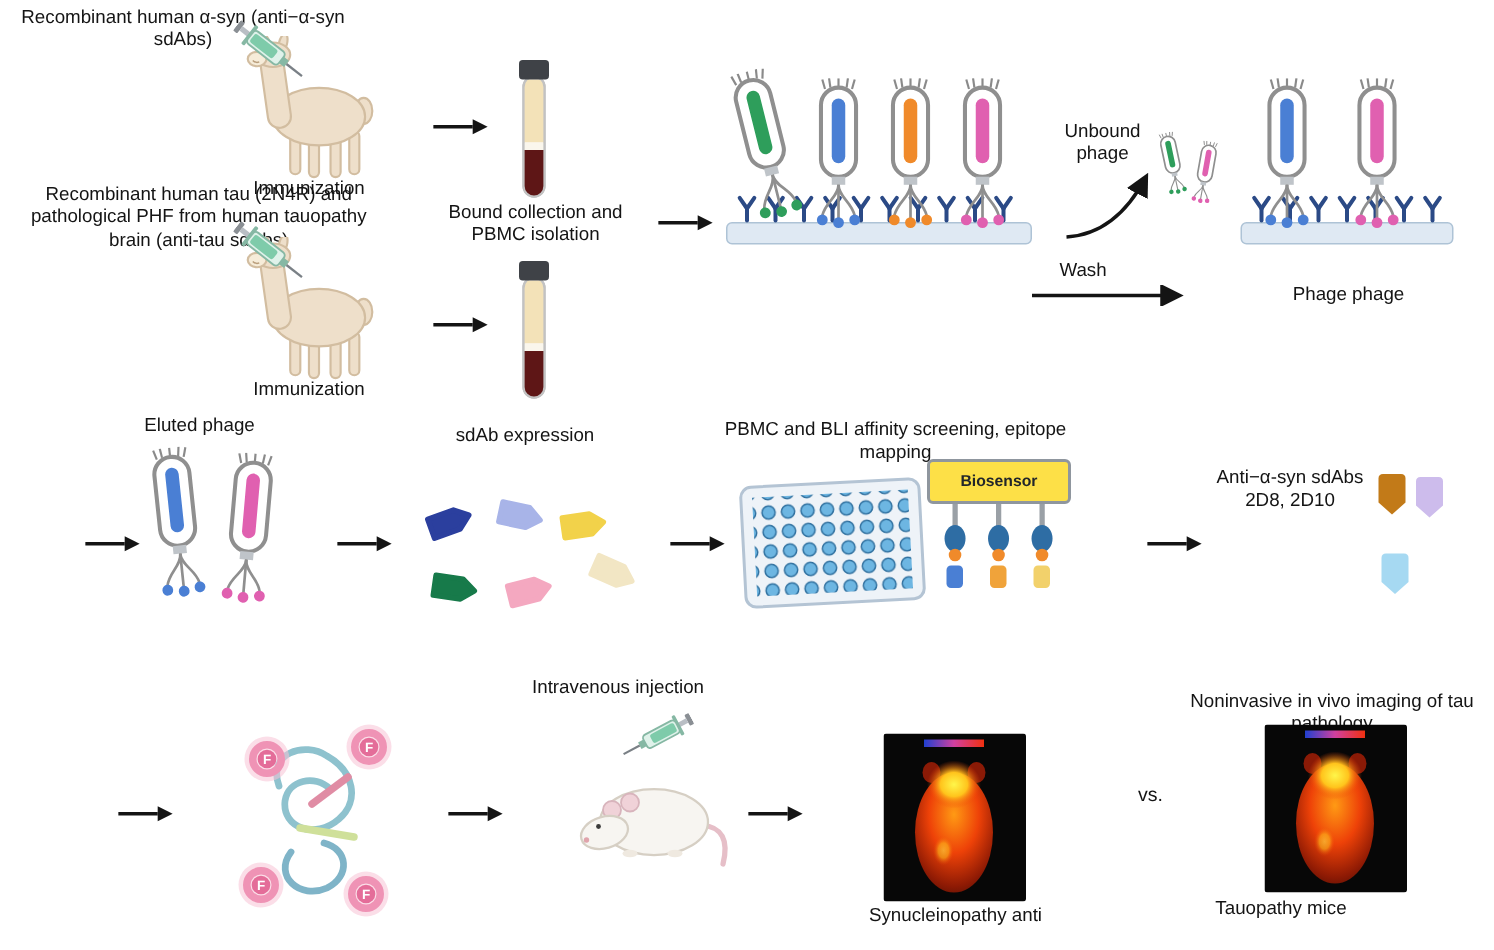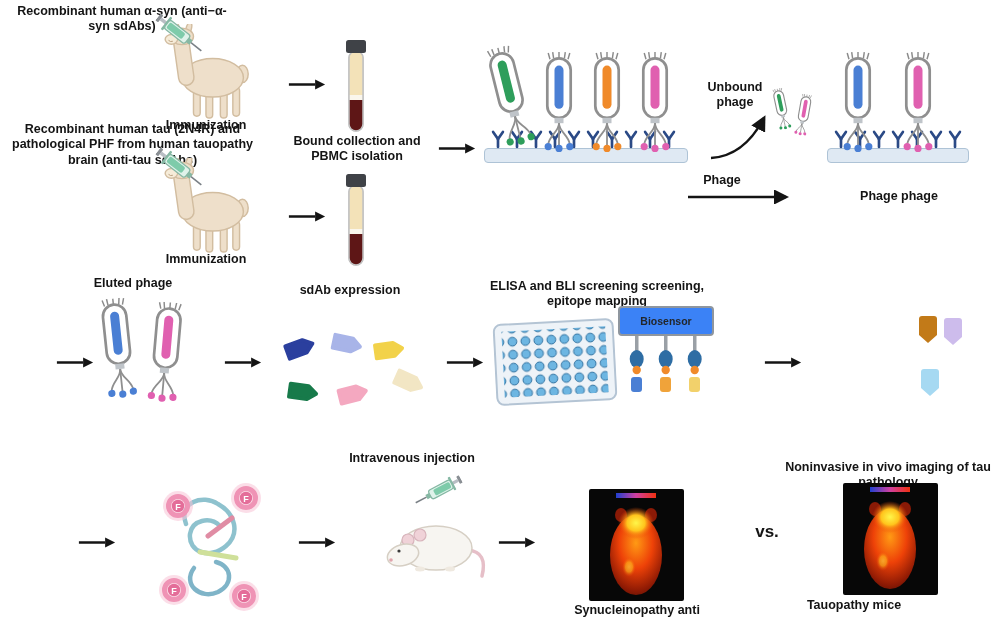--- a/index.html
+++ b/index.html
@@ -1,22 +1,22 @@
 <!DOCTYPE html>
 <html><head>
 <meta charset="utf-8">
 <style>
   * { margin:0; padding:0; box-sizing:border-box; }
   html,body { background:#ffffff; font-family:"Liberation Sans", sans-serif; }
   .canvas { position:relative; width:996px; height:633px; background:#fff; overflow:hidden; }
   .abs { position:absolute; }
-  .lbl { position:absolute; font-weight:bold; font-size:12.5px; line-height:1.22; color:#141414; text-align:center; }
-  .lbl.big { font-size:17px; }
+  .lbl { position:absolute; font-weight:normal; font-size:12.5px; line-height:1.22; color:#141414; text-align:center; }
+  .lbl.big { font-size:13px; }
   .plate { position:absolute; background:#dfe9f3; border:1.5px solid #aec3d6; border-radius:4px; }
-  .biosensor-box { background:#3b82f6; border:2px solid #8f969e; border-radius:4px;
+  .biosensor-box { background:#fde047; border:2px solid #8f969e; border-radius:4px;
                    display:flex; align-items:center; justify-content:center;
                    font-size:10.5px; font-weight:bold; color:#22262a; }
   svg { display:block; }
   svg text { font-family:"Liberation Sans", sans-serif; }
 </style>
 </head>
 <body>
 
 <div class="canvas">
 
@@ -246,21 +246,21 @@
   <div class="lbl" style="left:695px;top:80px;width:80px">Unbound phage</div>
   <svg class="abs" style="left:774px;top:88px;transform:rotate(-12deg);--rod:#2e9e5b" width="15" height="42" viewBox="0 0 40 112">
       <use href="#sym-phage"></use>
     </svg>
   <svg class="abs" style="left:796px;top:94px;transform:rotate(10deg);--rod:#e060b0" width="15" height="42" viewBox="0 0 40 112">
       <use href="#sym-phage"></use>
     </svg>
   <svg class="abs" style="left:708px;top:110px" width="64" height="52" viewBox="0 0 64 52">
     <path d="M3,48 Q36,46 56,8" fill="none" stroke="#141414" stroke-width="2.4" marker-end="url(#ah)"></path>
   </svg>
-  <div class="lbl" style="left:692px;top:173px;width:60px">Phage</div>
+  <div class="lbl" style="left:692px;top:173px;width:60px">Wash</div>
   <svg class="abs" style="left:686px;top:190px" width="112" height="14" viewBox="0 0 112 14">
     <line x1="2" y1="7" x2="100" y2="7" stroke="#141414" stroke-width="2.4" marker-end="url(#ah)"></line>
   </svg>
 
   <div class="plate" style="left:827px;top:148px;width:142px;height:15px"></div>
   <svg class="abs" style="left:833px;top:128px" width="16" height="22" viewBox="0 0 18 22">
       <use href="#sym-ab"></use>
     </svg>
   <svg class="abs" style="left:852px;top:128px" width="16" height="22" viewBox="0 0 18 22">
       <use href="#sym-ab"></use>
@@ -320,21 +320,21 @@
       <use href="#sym-tag"></use>
     </svg>
   <svg class="abs" style="left:392px;top:372px;transform:rotate(24deg);--tag:#f2e6c4" width="34" height="20" viewBox="0 0 28 16">
       <use href="#sym-tag"></use>
     </svg>
 
   <svg class="abs" style="left:446px;top:356px" width="38" height="13" viewBox="0 0 42 14">
       <use href="#sym-arrow"></use>
     </svg>
 
-  <div class="lbl" style="left:483px;top:279px;width:228px">ELISA and BLI screening screening, epitope mapping</div>
+  <div class="lbl" style="left:483px;top:279px;width:228px">PBMC and BLI affinity screening, epitope mapping</div>
   <svg class="abs" style="left:494px;top:320px;transform:rotate(-3deg)" width="122" height="84" viewBox="0 0 122 84">
       <use href="#sym-elisa"></use>
     </svg>
 
   <div class="abs biosensor-box" style="left:618px;top:306px;width:96px;height:30px">
     <span>Biosensor</span>
   </div>
   <svg class="abs" style="left:622px;top:336px" width="88" height="76" viewBox="0 0 88 76">
     <rect x="13" y="0" width="3.5" height="15" fill="#9aa0a6"></rect>
     <rect x="42" y="0" width="3.5" height="15" fill="#9aa0a6"></rect>
@@ -347,20 +347,21 @@
     <circle cx="72.7" cy="34" r="4.2" fill="#f08a2a"></circle>
     <rect x="9" y="41" width="11" height="15" rx="3" fill="#4a7fd4"></rect>
     <rect x="38" y="41" width="11" height="15" rx="3" fill="#f0a33a"></rect>
     <rect x="67" y="41" width="11" height="15" rx="3" fill="#f2d16b"></rect>
   </svg>
 
   <svg class="abs" style="left:764px;top:356px" width="38" height="13" viewBox="0 0 42 14">
       <use href="#sym-arrow"></use>
     </svg>
 
+  <div class="lbl" style="left:804px;top:311px;width:112px">Anti−α-syn sdAbs 2D8, 2D10</div>
   <svg class="abs" style="left:918px;top:315px;--tag:#c27a18" width="20" height="30" viewBox="0 0 20 30">
       <use href="#sym-ribbon"></use>
     </svg>
   <svg class="abs" style="left:943px;top:317px;--tag:#cdbcec" width="20" height="30" viewBox="0 0 20 30">
       <use href="#sym-ribbon"></use>
     </svg>
   <svg class="abs" style="left:920px;top:368px;--tag:#a6d9f2" width="20" height="30" viewBox="0 0 20 30">
       <use href="#sym-ribbon"></use>
     </svg>
 

